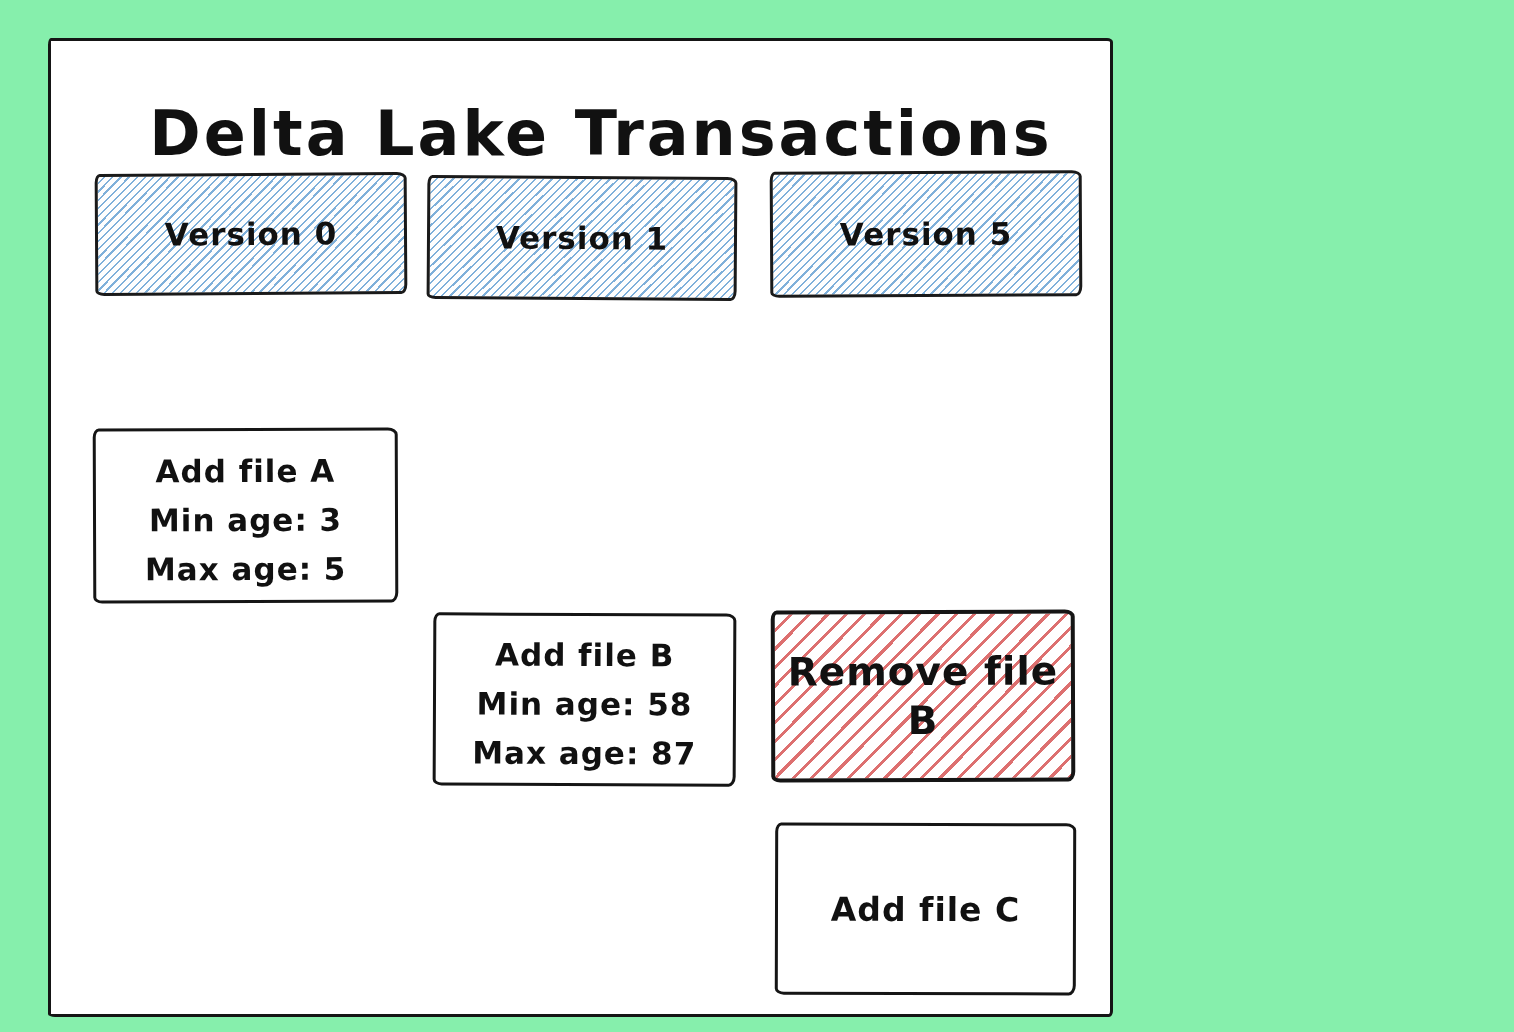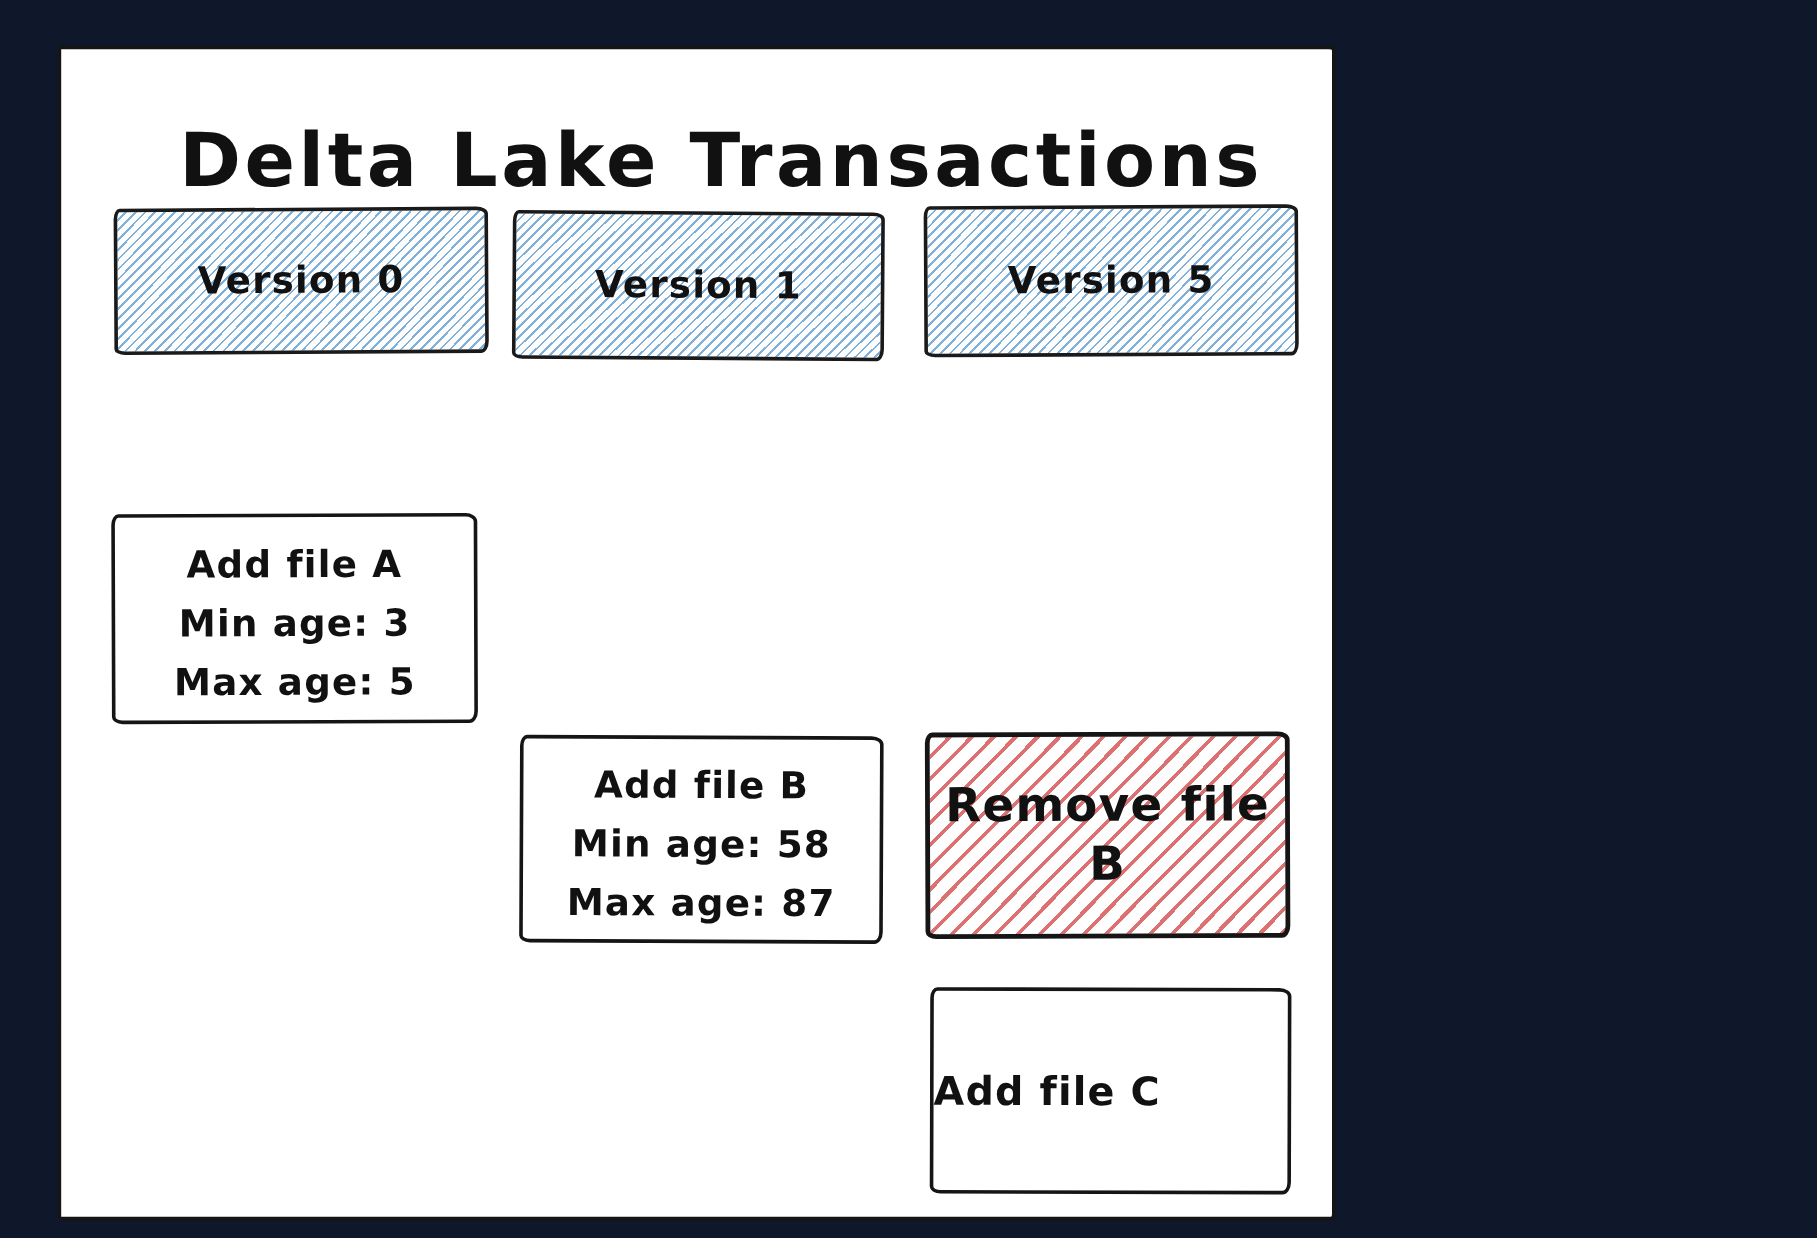--- a/index.html
+++ b/index.html
@@ -8,21 +8,21 @@
     height: 1032px;
     background: #ffffff;
     font-family: "DejaVu Sans", sans-serif;
     color: #151515;
     overflow: hidden;
   }
   .canvas {
     position: relative;
     width: 1514px;
     height: 1032px;
-    background: #0f172a;
+    background: #86efac;
   }
   .frame {
     position: absolute;
     left: 48px;
     top: 38px;
     width: 1065px;
     height: 979px;
     border: 3px solid #151515;
     border-radius: 3px 6px 4px 7px / 7px 4px 6px 3px;
     background: #ffffff;
@@ -110,21 +110,21 @@
     justify-content: center;
     padding-top: 0;
     transform: rotate(-0.2deg);
   }
   .entry-remove .line { font-size: 39px; }
 
   .entry-c {
     left: 724px; top: 782px; width: 301px; height: 172px;
     display: flex;
     align-items: center;
-    justify-content: flex-start;
+    justify-content: center;
     padding-top: 0;
     transform: rotate(0.15deg);
   }
   .entry-c .line { font-size: 33px; }
 </style>
 </head>
 <body>
 
 <div class="canvas">
   <div class="frame">

